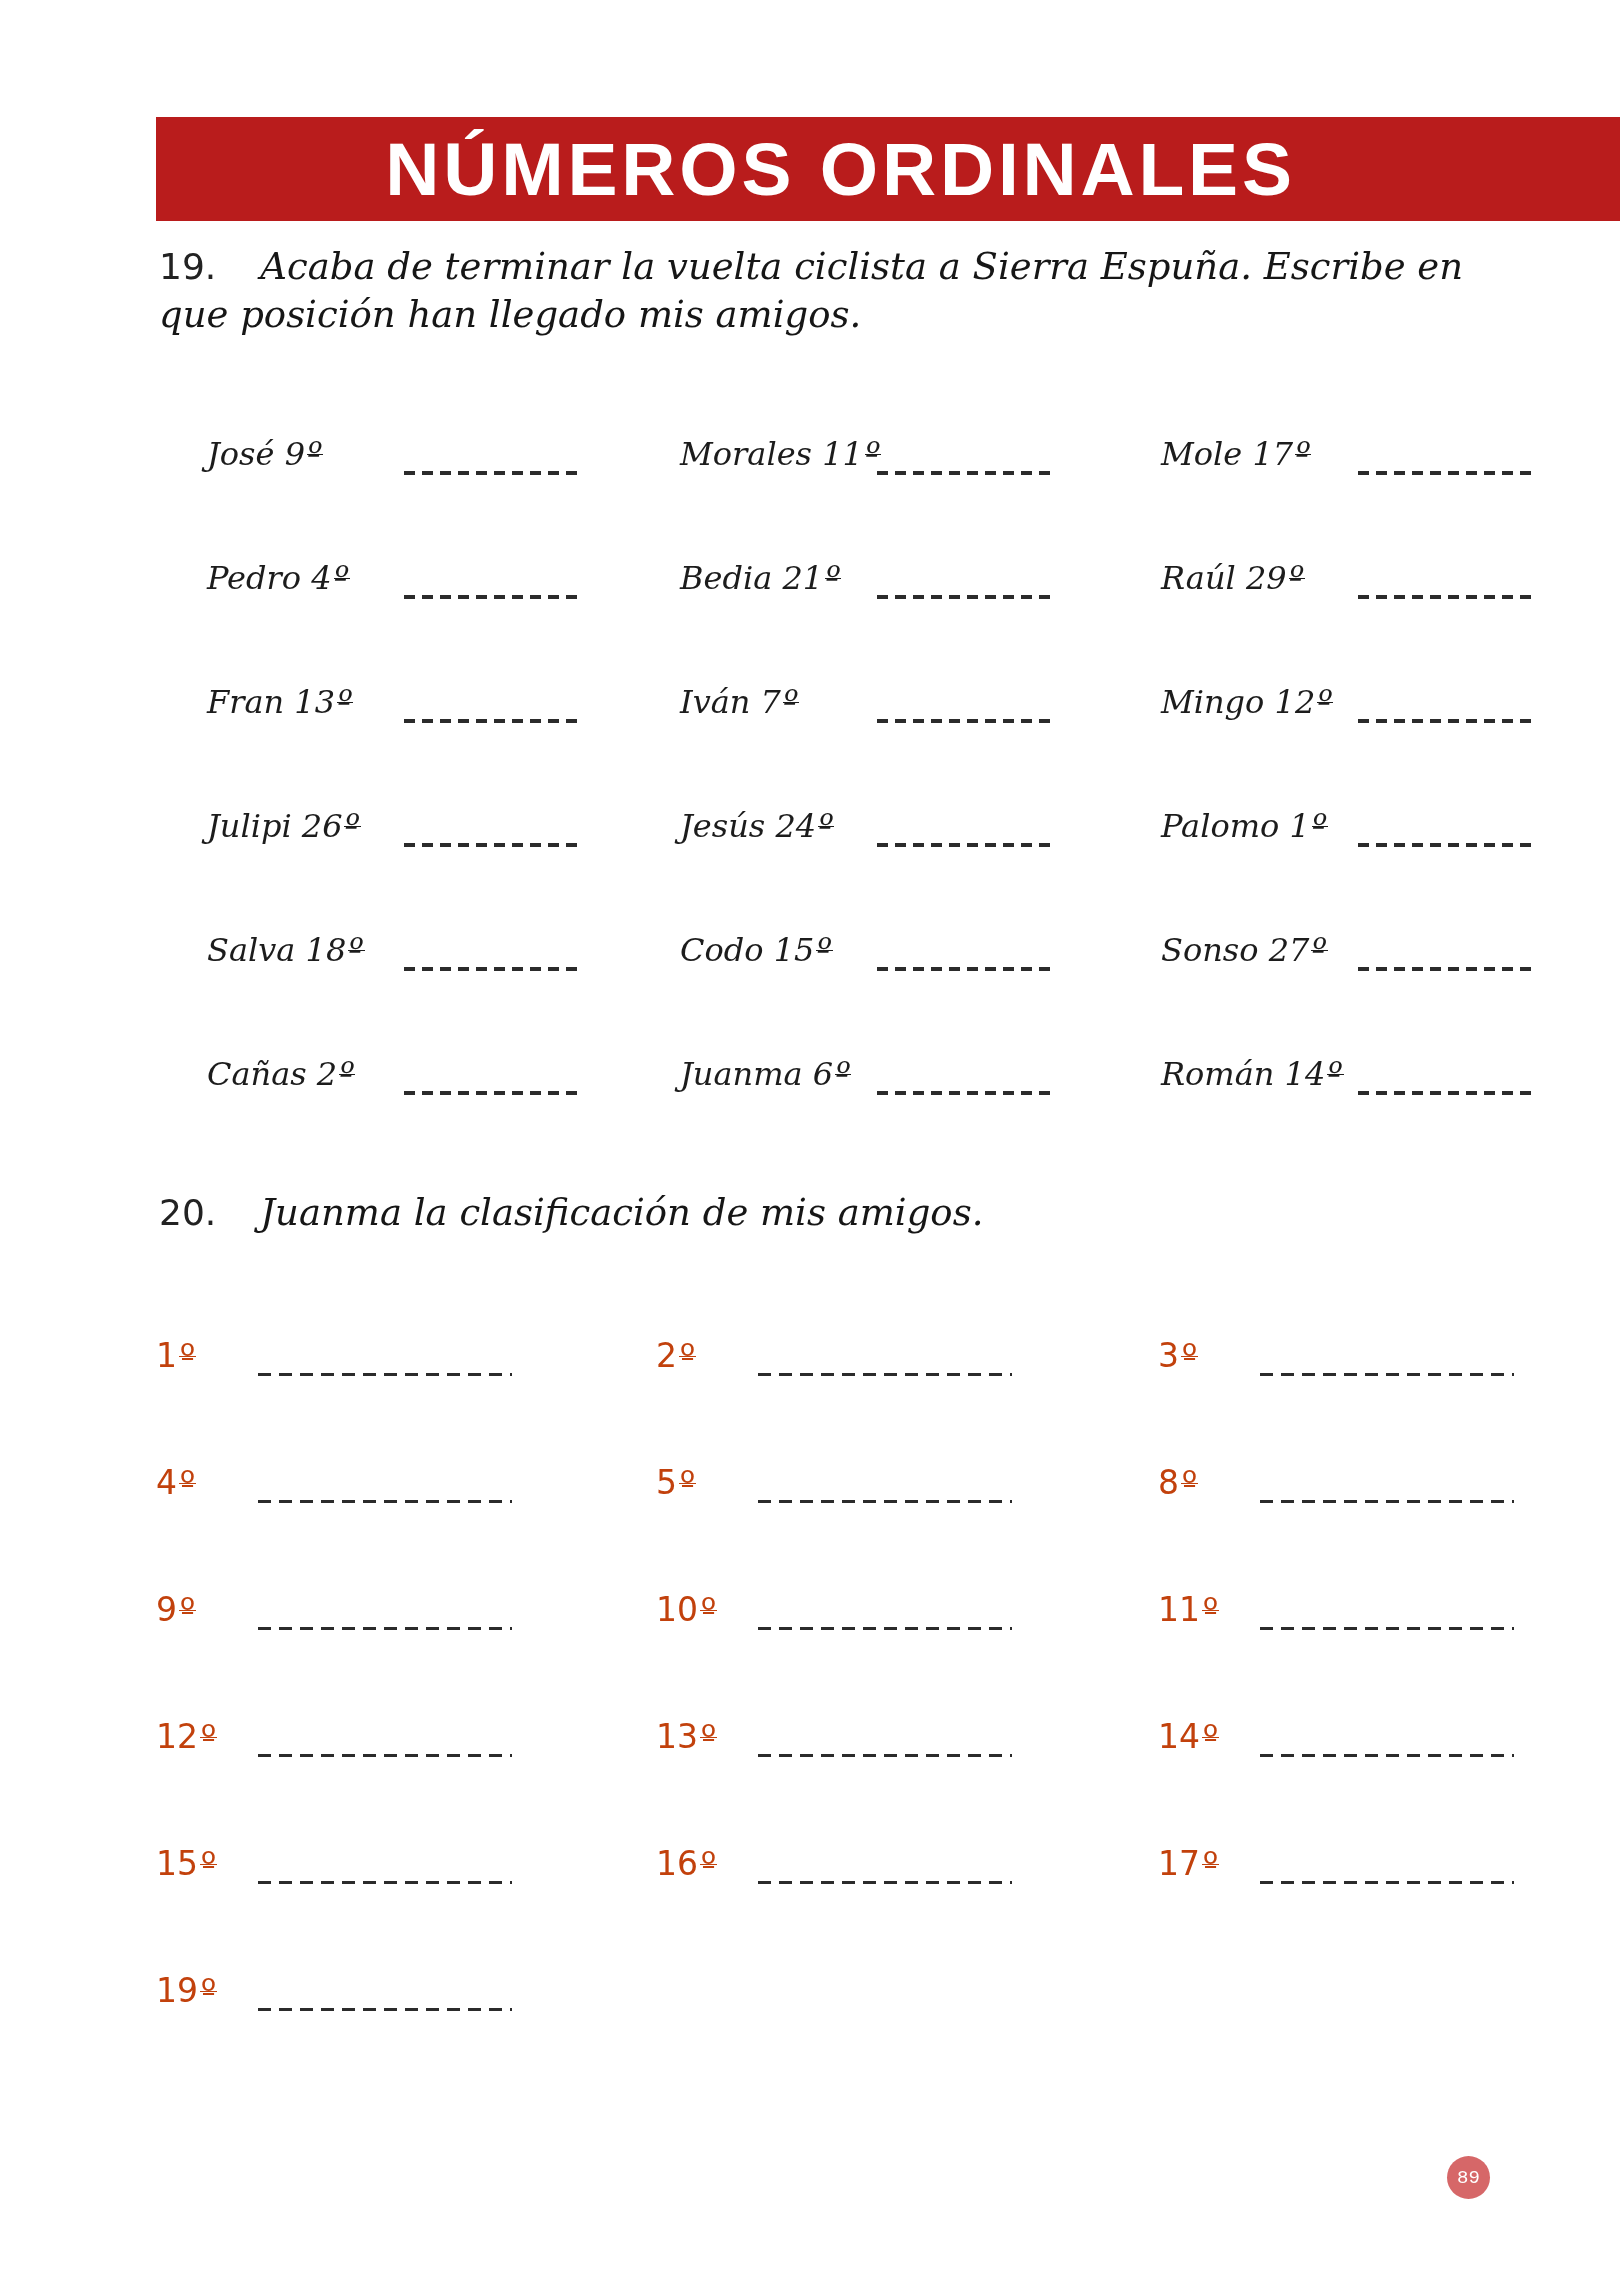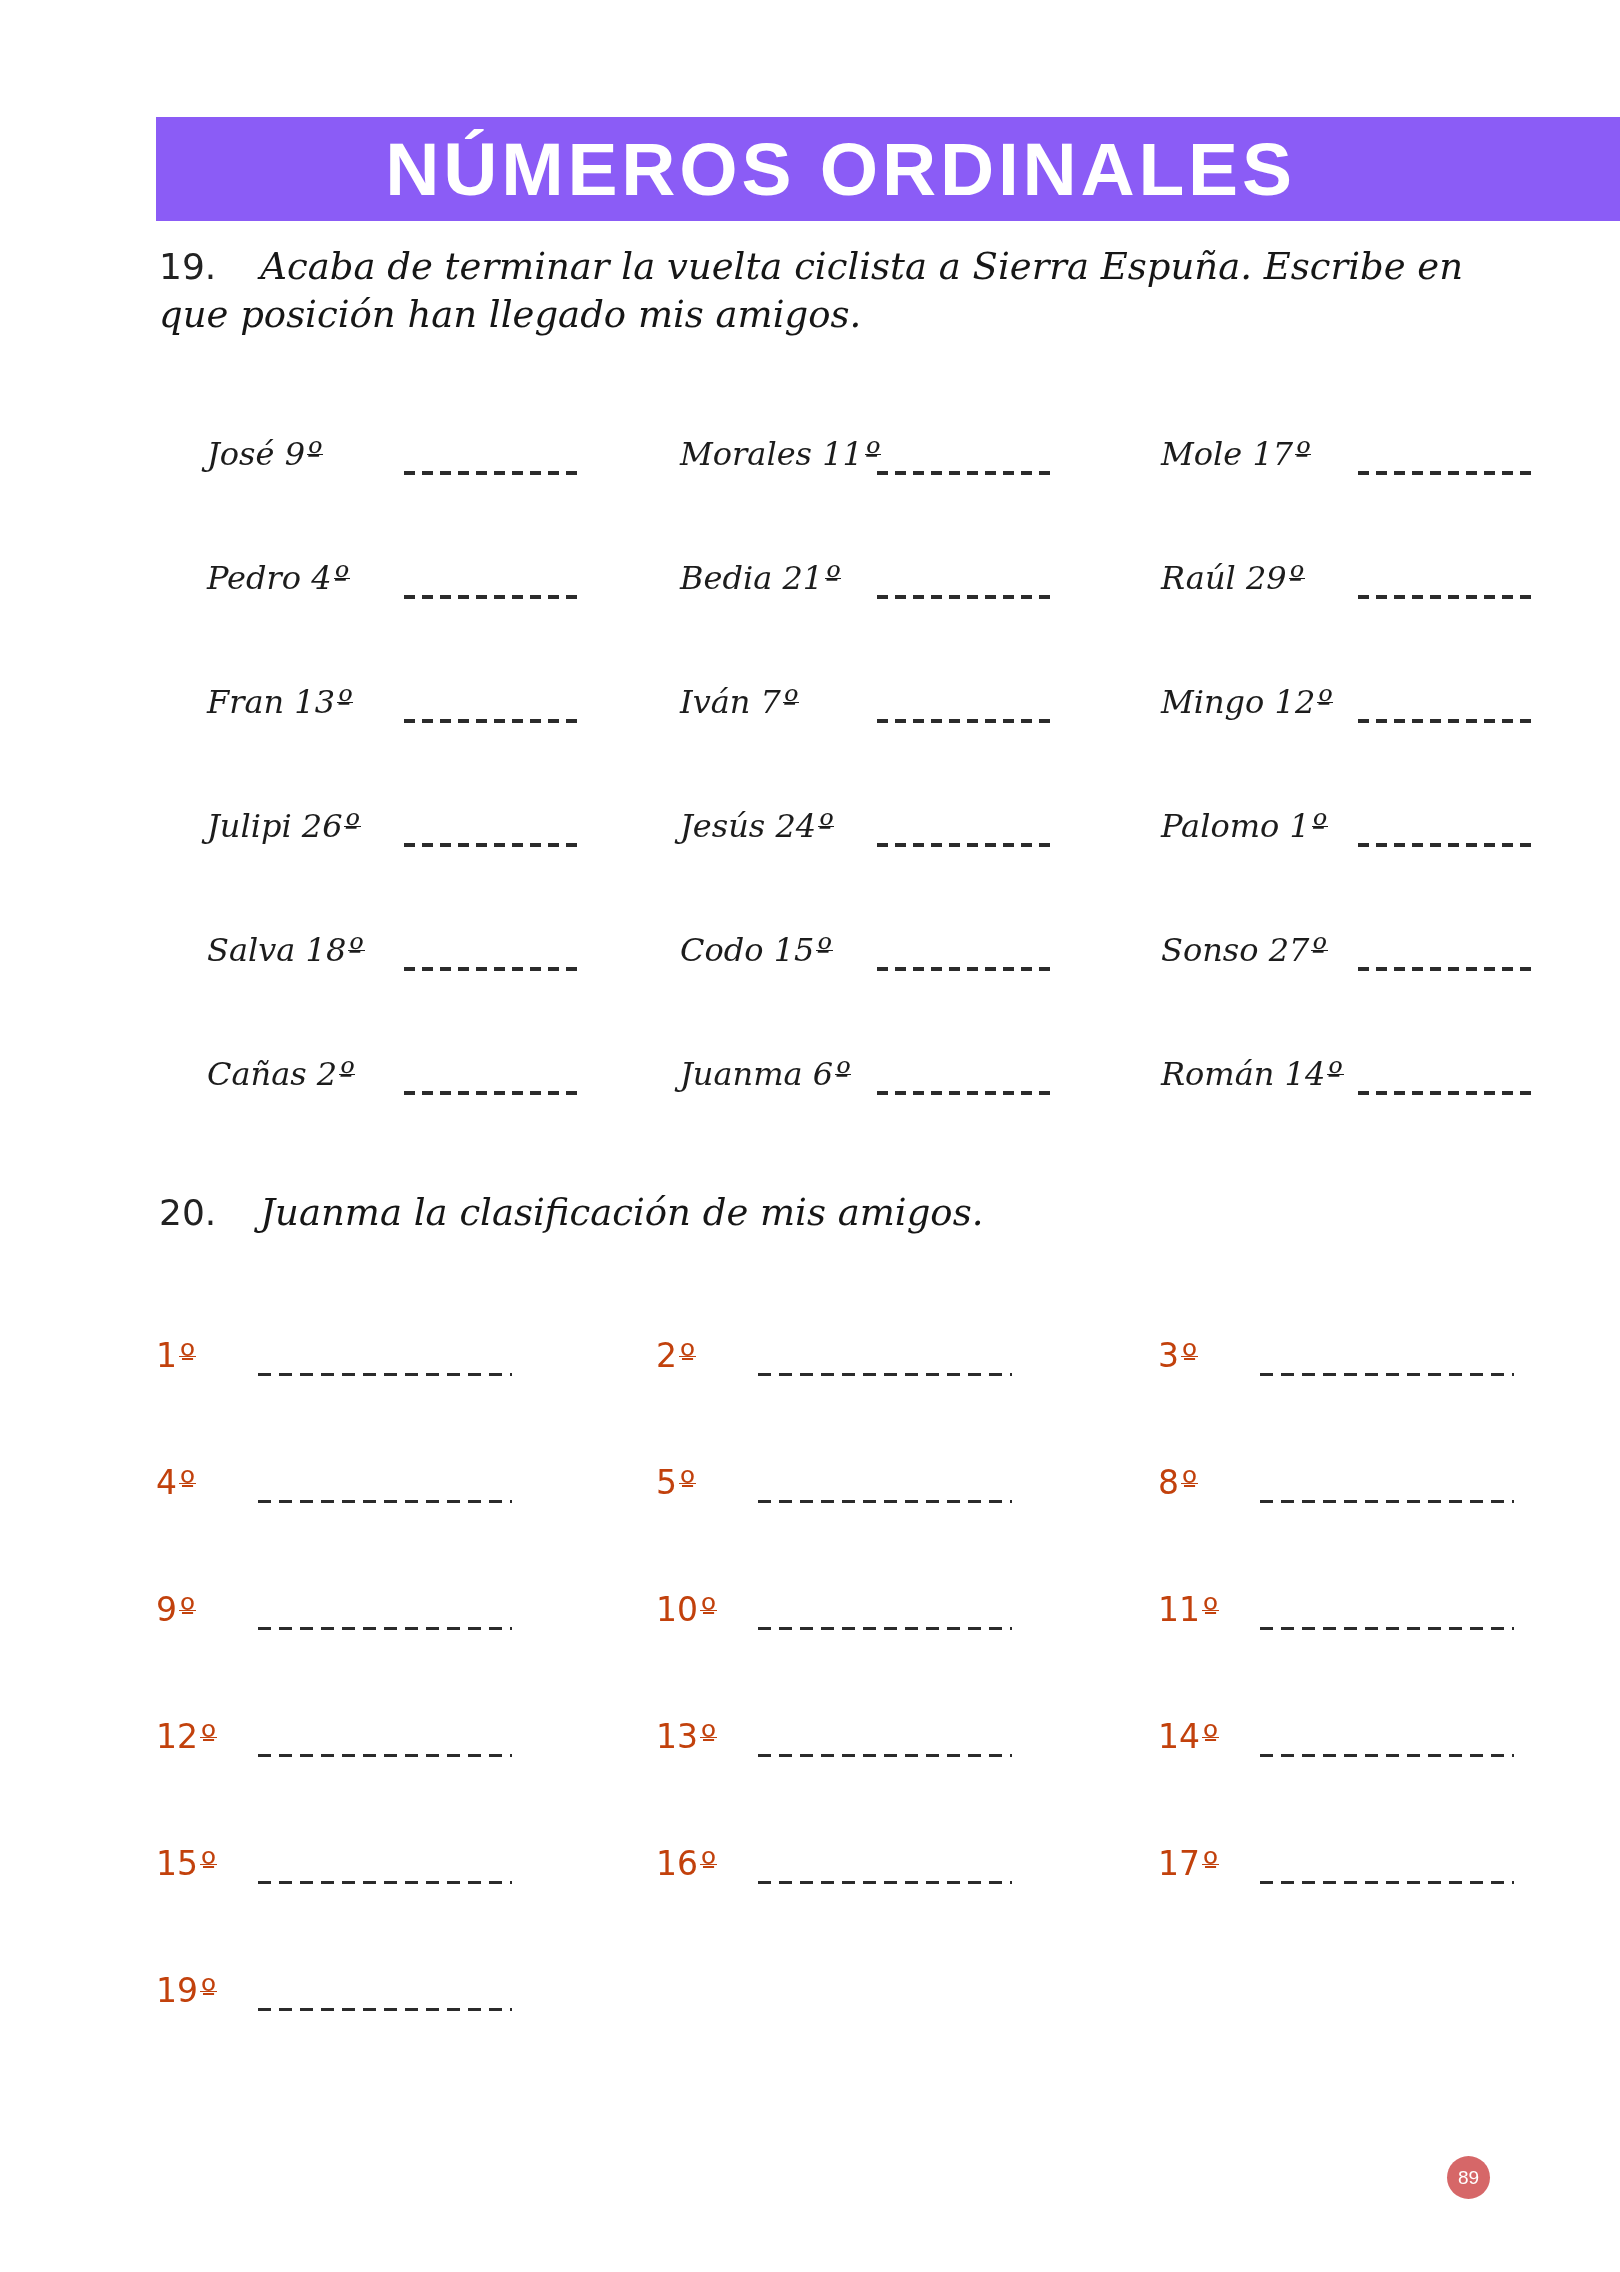--- a/index.html
+++ b/index.html
@@ -80,29 +80,29 @@
   .ord::after {
     content:""; position:absolute; left:-0.02em; right:-0.02em; top:0.60em;
     border-top:0.055em solid currentColor;
   }
 
   
   .page-badge {
     position:absolute; left:1447px; top:2156px;
     width:43px; height:43px; border-radius:50%;
     display:flex; align-items:center; justify-content:center;
-    color:#ffffff; font-family:Liberation Sans, sans-serif; font-size:19px;
+    color:#ffffff; font-family:Liberation Mono, monospace; font-size:19px;
   }
 </style>
 </head>
 <body>
 
 <div class="page">
 
-  <header class="banner accent-bg" style="background: #8b5cf6; text-align: right;">
+  <header class="banner accent-bg" style="background: #b91c1c; text-align: right;">
     <h1>NÚMEROS ORDINALES</h1>
   </header>
 
   <section>
     <p class="prompt prompt19"><span class="exnum">19.</span><span>Acaba de terminar la vuelta ciclista a Sierra Espuña. Escribe en</span><br><span>que posición han llegado mis amigos.</span></p>
     <div class="grid grid19" id="grid19">
         <div class="cell">
           <span class="label19">José 9<span class="ord">º</span></span>
           <span class="blank blank19"></span>
         </div>

